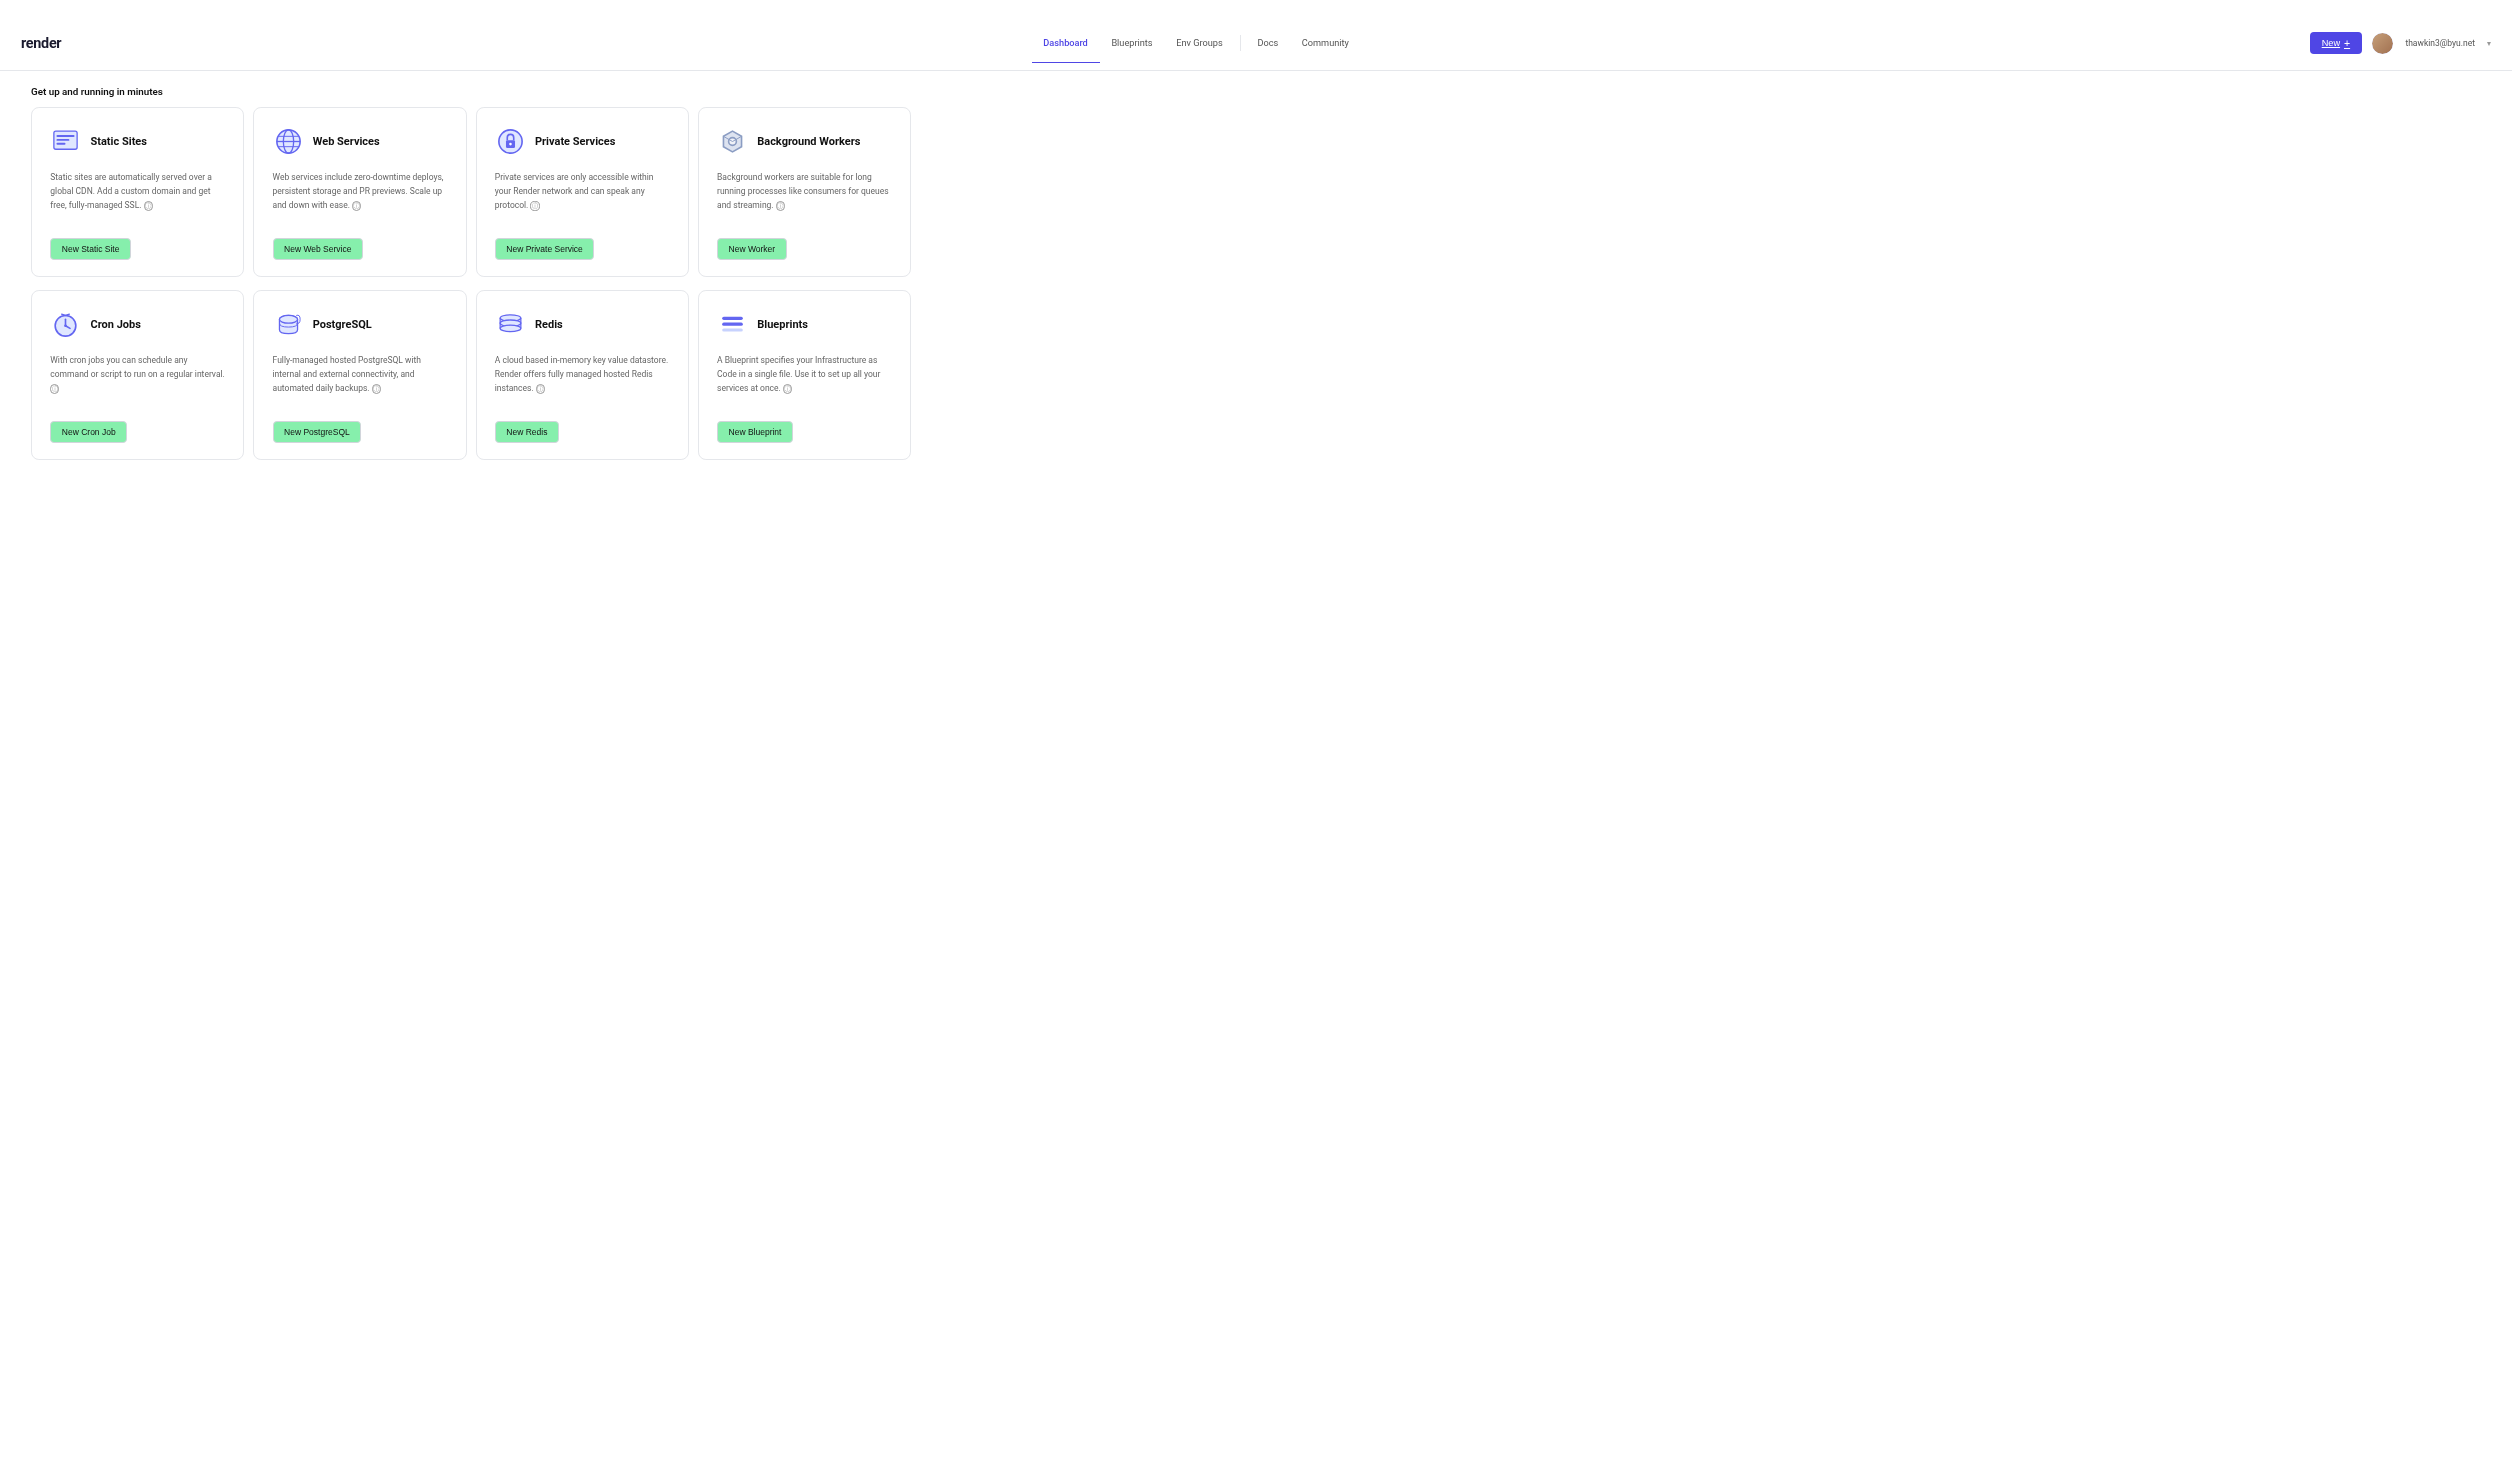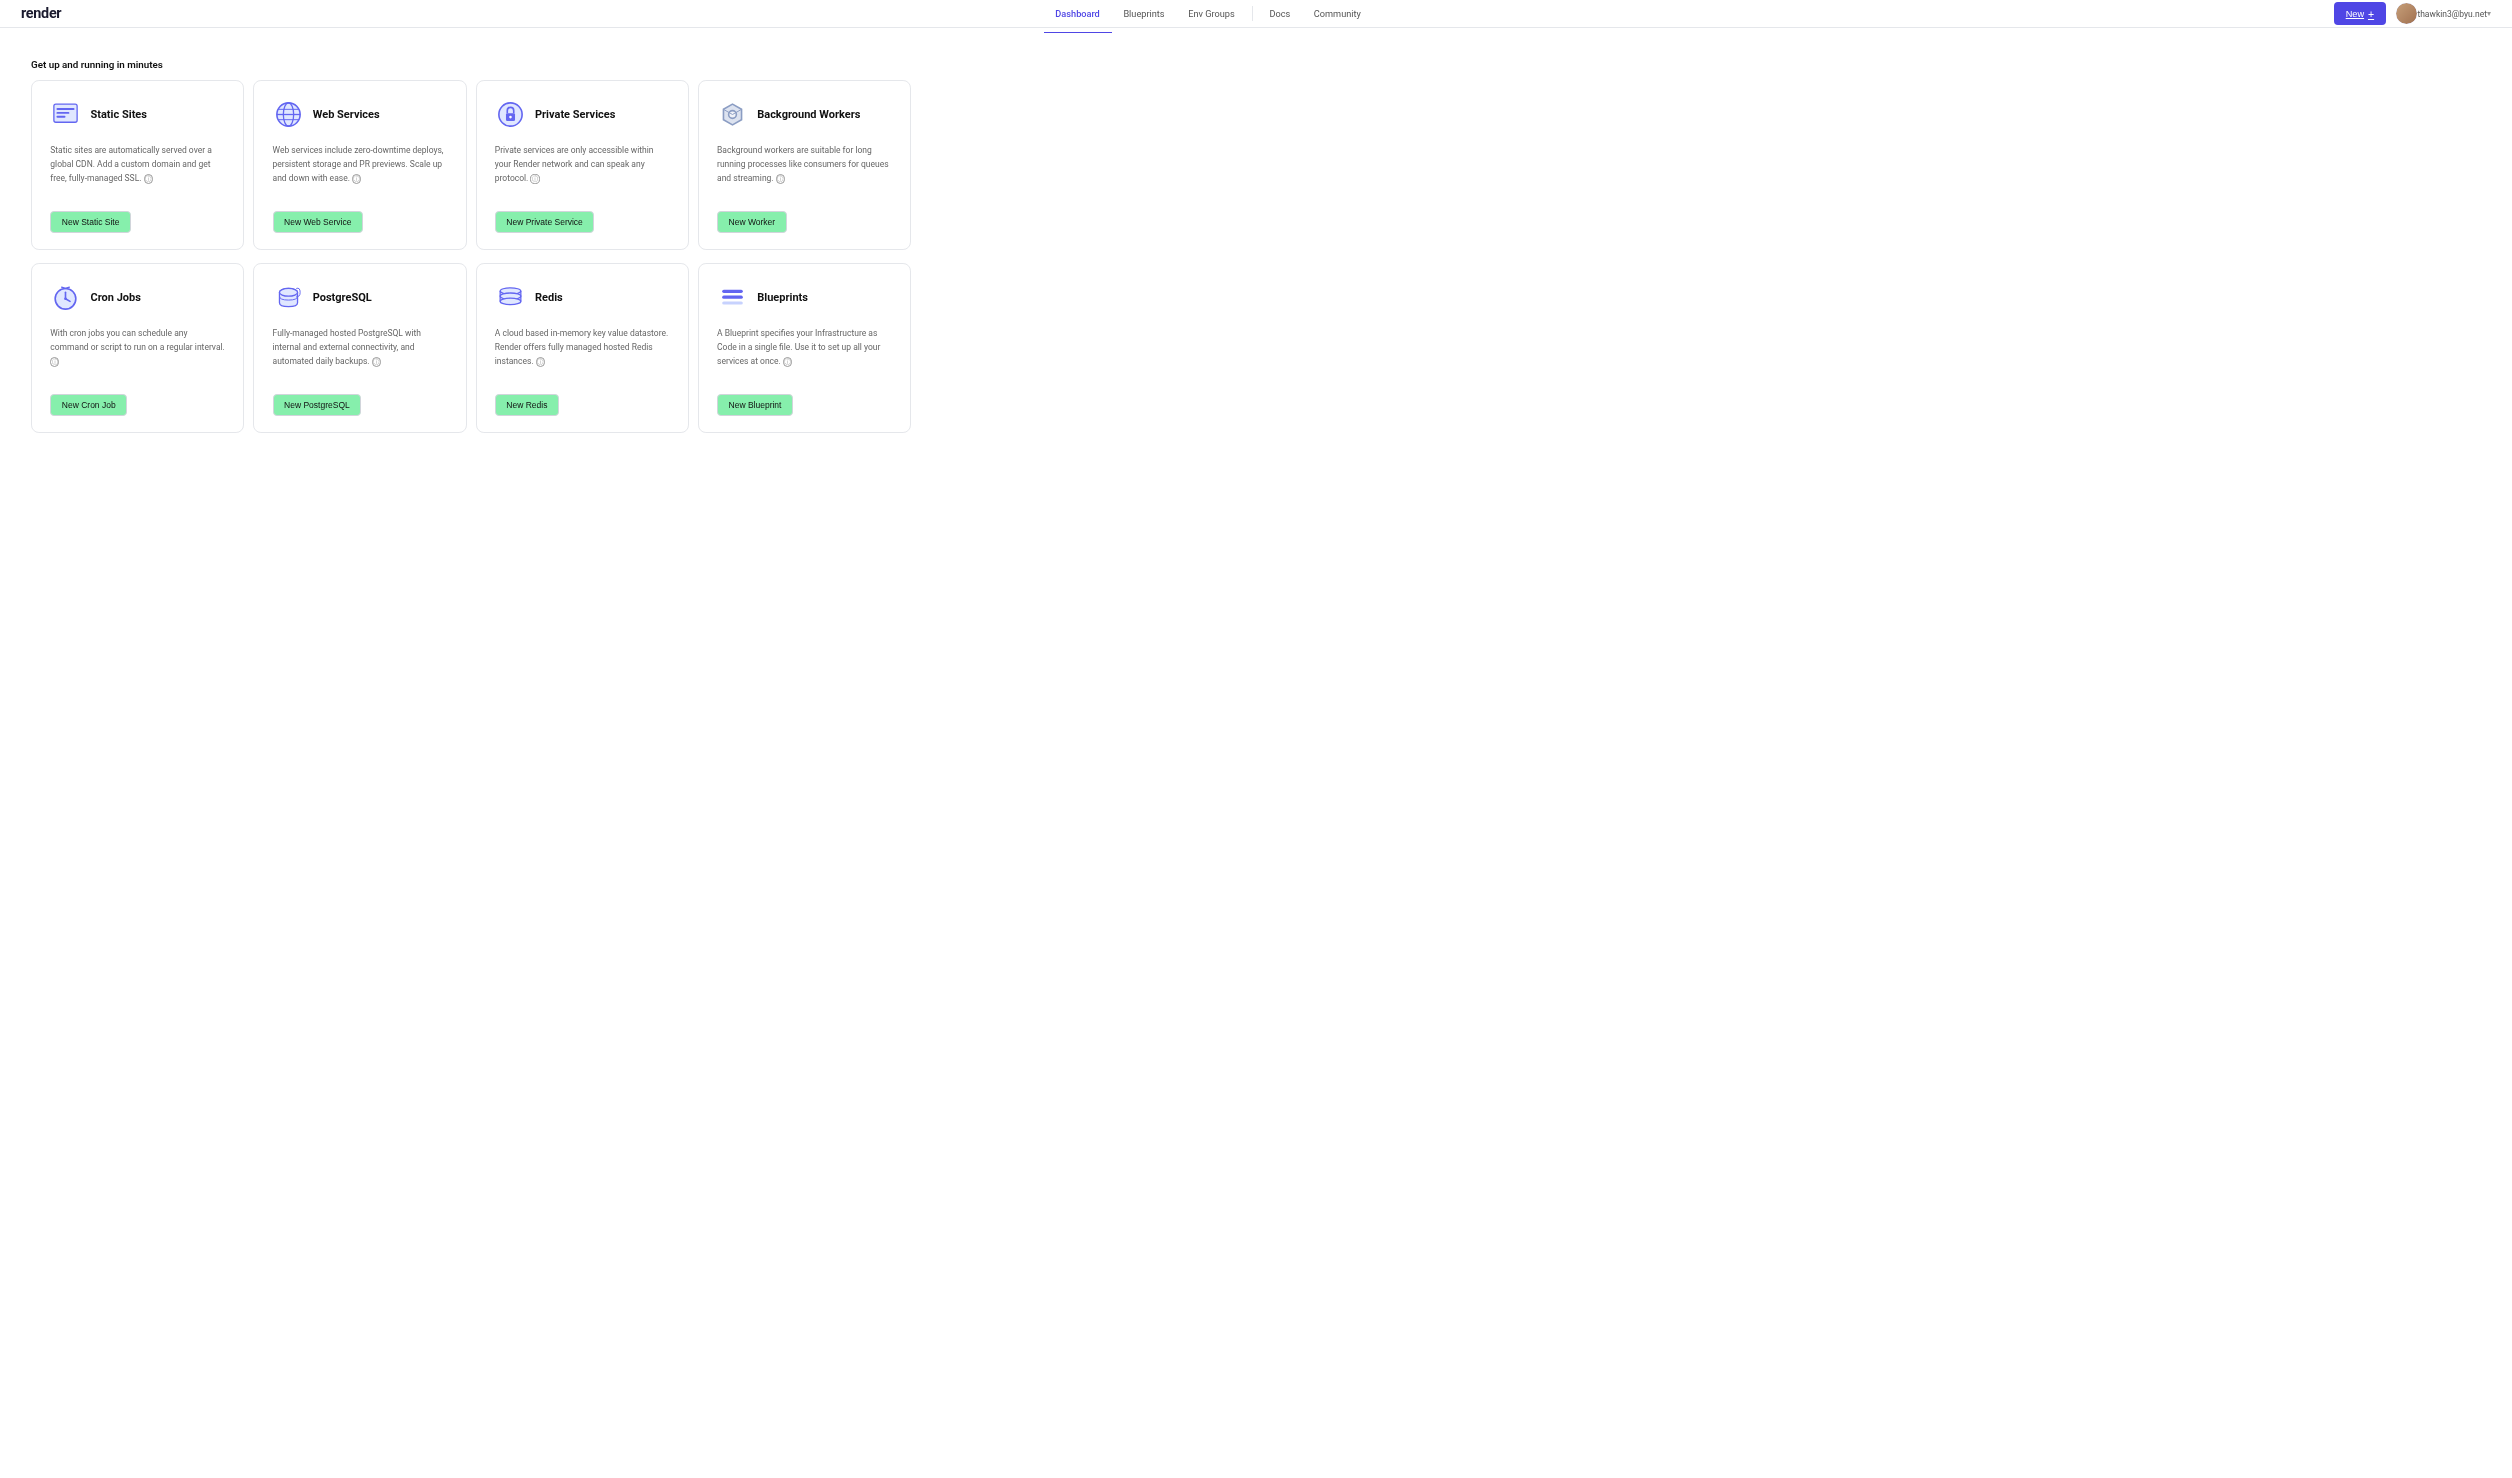--- a/index.html
+++ b/index.html
@@ -8,24 +8,24 @@
       background: #fff;
       color: #333;
       font-size: 9.2px;
     }
 
     
     nav {
       display: flex;
       align-items: center;
       padding: 0 21px;
-      height: 28px;
+      height: 55px;
       border-bottom: 0.7px solid #e5e7eb;
       position: sticky;
-      top: 0;
+      top: 16px;
       background: #fff;
       z-index: 100;
     }
     .nav-logo {
       font-size: 14.4px;
       font-weight: 700;
       color: #1a1a2e;
       margin-right: 21px;
       letter-spacing: -0.3px;
     }
@@ -75,21 +75,21 @@
       cursor: pointer;
       display: flex;
       align-items: center;
       gap: 3.9px;
       text-decoration: underline;
     }
     .plus-icon { font-size: 10.5px; font-weight: 400; }
     .user-area {
       display: flex;
       align-items: center;
-      gap: 0;
+      gap: 12px;
       cursor: pointer;
     }
     .avatar {
       width: 21px;
       height: 21px;
       border-radius: 50%;
       background: #c7d2fe;
       overflow: hidden;
       display: flex;
       align-items: center;

